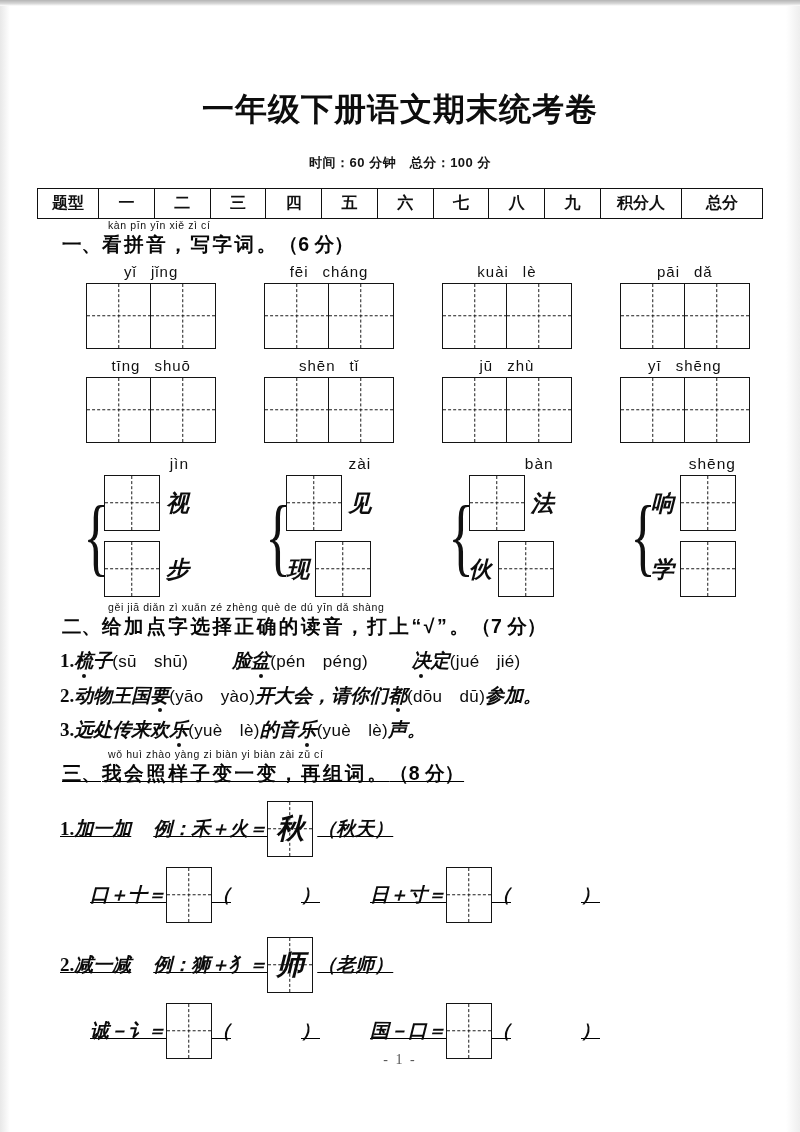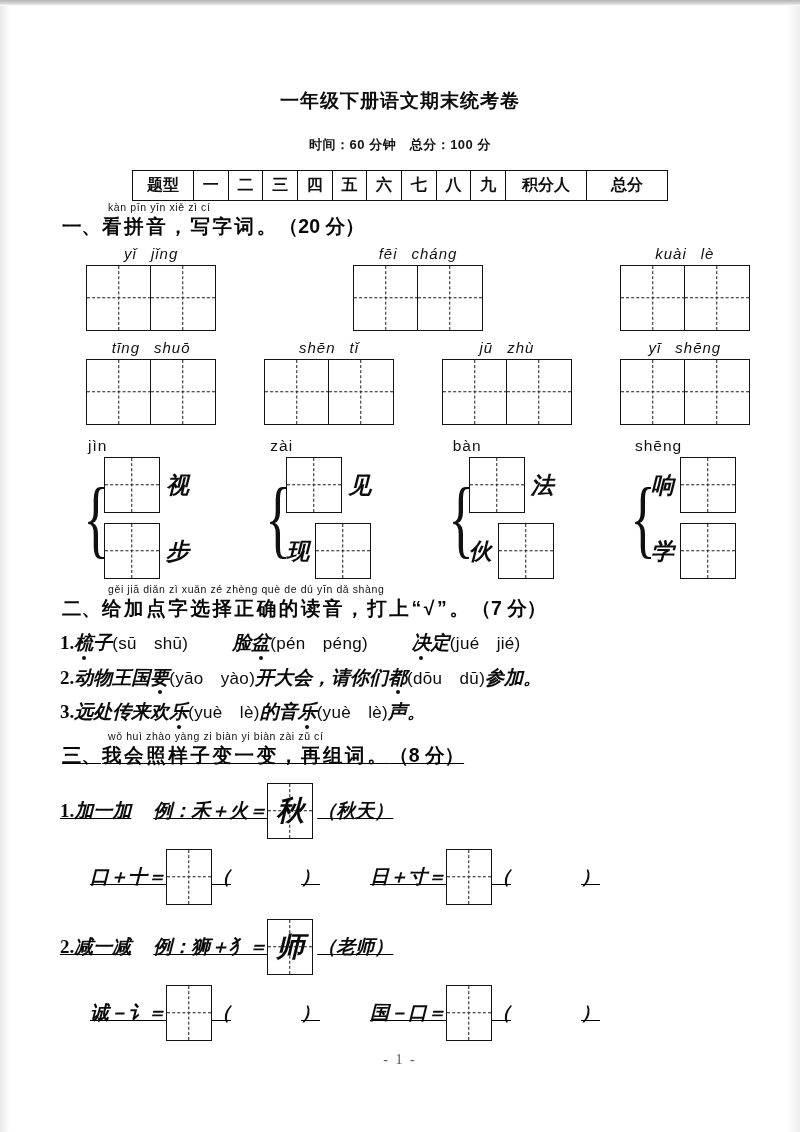--- a/index.html
+++ b/index.html
@@ -40,39 +40,39 @@
     position: absolute;
     left: 0; top: 0;
     width: 800px;
   }
 
   
   .doc-title {
     text-align: center;
     font-family: "Liberation Sans", "DejaVu Sans", sans-serif;
     font-weight: bold;
-    font-size: 19px;
+    font-size: 32px;
     letter-spacing: 1px;
     color: #0d0d0d;
     margin-top: 88px;
   }
   .doc-subtitle {
     text-align: center;
     font-family: "Liberation Sans", "DejaVu Sans", sans-serif;
     font-size: 13px;
     font-weight: bold;
     color: #141414;
     margin-top: 22px;
     letter-spacing: 0.5px;
   }
 
   
   .score-table-wrap {
     margin: 16px auto 0 auto;
-    width: 536px;
+    width: 726px;
   }
   table.score-table {
     border-collapse: collapse;
     width: 100%;
     table-layout: fixed;
   }
   table.score-table td {
     border: 1.6px solid #111;
     height: 27px;
     text-align: center;
@@ -158,42 +158,42 @@
   .tzg-pair .tzg + .tzg { border-left-width: 1.7px; margin-left: -1.7px; }
 
   
   .pinyin-row {
     display: flex;
     justify-content: space-between;
     margin-top: 8px;
     padding-left: 24px;
     padding-right: 10px;
   }
-  .pinyin-item { text-align: center; font-style: italic; }
+  .pinyin-item { text-align: center; }
   .pinyin-label {
     font-family: "Liberation Sans","DejaVu Sans",sans-serif;
     font-size: 15px;
     color: #111;
     margin-bottom: 3px;
     letter-spacing: 1px;
     white-space: nowrap;
   }
   .pinyin-label .sp { display:inline-block; width: 14px; }
 
   
   .brace-row {
     display: flex;
     justify-content: space-between;
     margin-top: 12px;
     padding-left: 26px;
     padding-right: 24px;
   }
   .brace-group { position: relative; }
   .brace-head {
-    text-align: left;
+    text-align: right;
     font-family: "Liberation Sans","DejaVu Sans",sans-serif;
     font-size: 15.5px;
     color: #111;
     margin-bottom: 2px;
     letter-spacing: 1px;
   }
   .brace-body { display: flex; align-items: stretch; }
   .brace-mark {
     font-family: "Liberation Serif","DejaVu Serif",serif;
     font-size: 86px;
@@ -313,40 +313,47 @@
           <td class="wide">积分人</td>
           <td class="wide">总分</td>
         </tr>
       </tbody>
         </table>
     </div>
 
     <div class="section">
       <div class="sec-head">
         <span class="ruby-line">kàn pīn yīn    xiě zì cí</span>
-        <span class="num">一、</span><span class="body-sp">看拼音，写字词。</span><span>（20 分）</span>
+        <span class="num">一、</span><span class="body-sp">看拼音，写字词。</span><span>（6 分）</span>
       </div>
 
       <div class="pinyin-row">
         <div class="pinyin-item">
           <div class="pinyin-label"><span>yǐ</span><span class="sp"></span><span>jǐng</span></div>
           <div class="tzg-pair">
             <div class="tzg" style="width:66px;height:66px;"></div>
             <div class="tzg" style="width:66px;height:66px;"></div>
           </div>
         </div>
         <div class="pinyin-item">
           <div class="pinyin-label"><span>fēi</span><span class="sp"></span><span>cháng</span></div>
           <div class="tzg-pair">
             <div class="tzg" style="width:66px;height:66px;"></div>
             <div class="tzg" style="width:66px;height:66px;"></div>
           </div>
         </div>
         <div class="pinyin-item">
           <div class="pinyin-label"><span>kuài</span><span class="sp"></span><span>lè</span></div>
+          <div class="tzg-pair">
+            <div class="tzg" style="width:66px;height:66px;"></div>
+            <div class="tzg" style="width:66px;height:66px;"></div>
+          </div>
+        </div>
+        <div class="pinyin-item">
+          <div class="pinyin-label"><span>pāi</span><span class="sp"></span><span>dǎ</span></div>
           <div class="tzg-pair">
             <div class="tzg" style="width:66px;height:66px;"></div>
             <div class="tzg" style="width:66px;height:66px;"></div>
           </div>
         </div>
       </div>
 
       <div class="pinyin-row">
         <div class="pinyin-item">
           <div class="pinyin-label"><span>tīng</span><span class="sp"></span><span>shuō</span></div>

